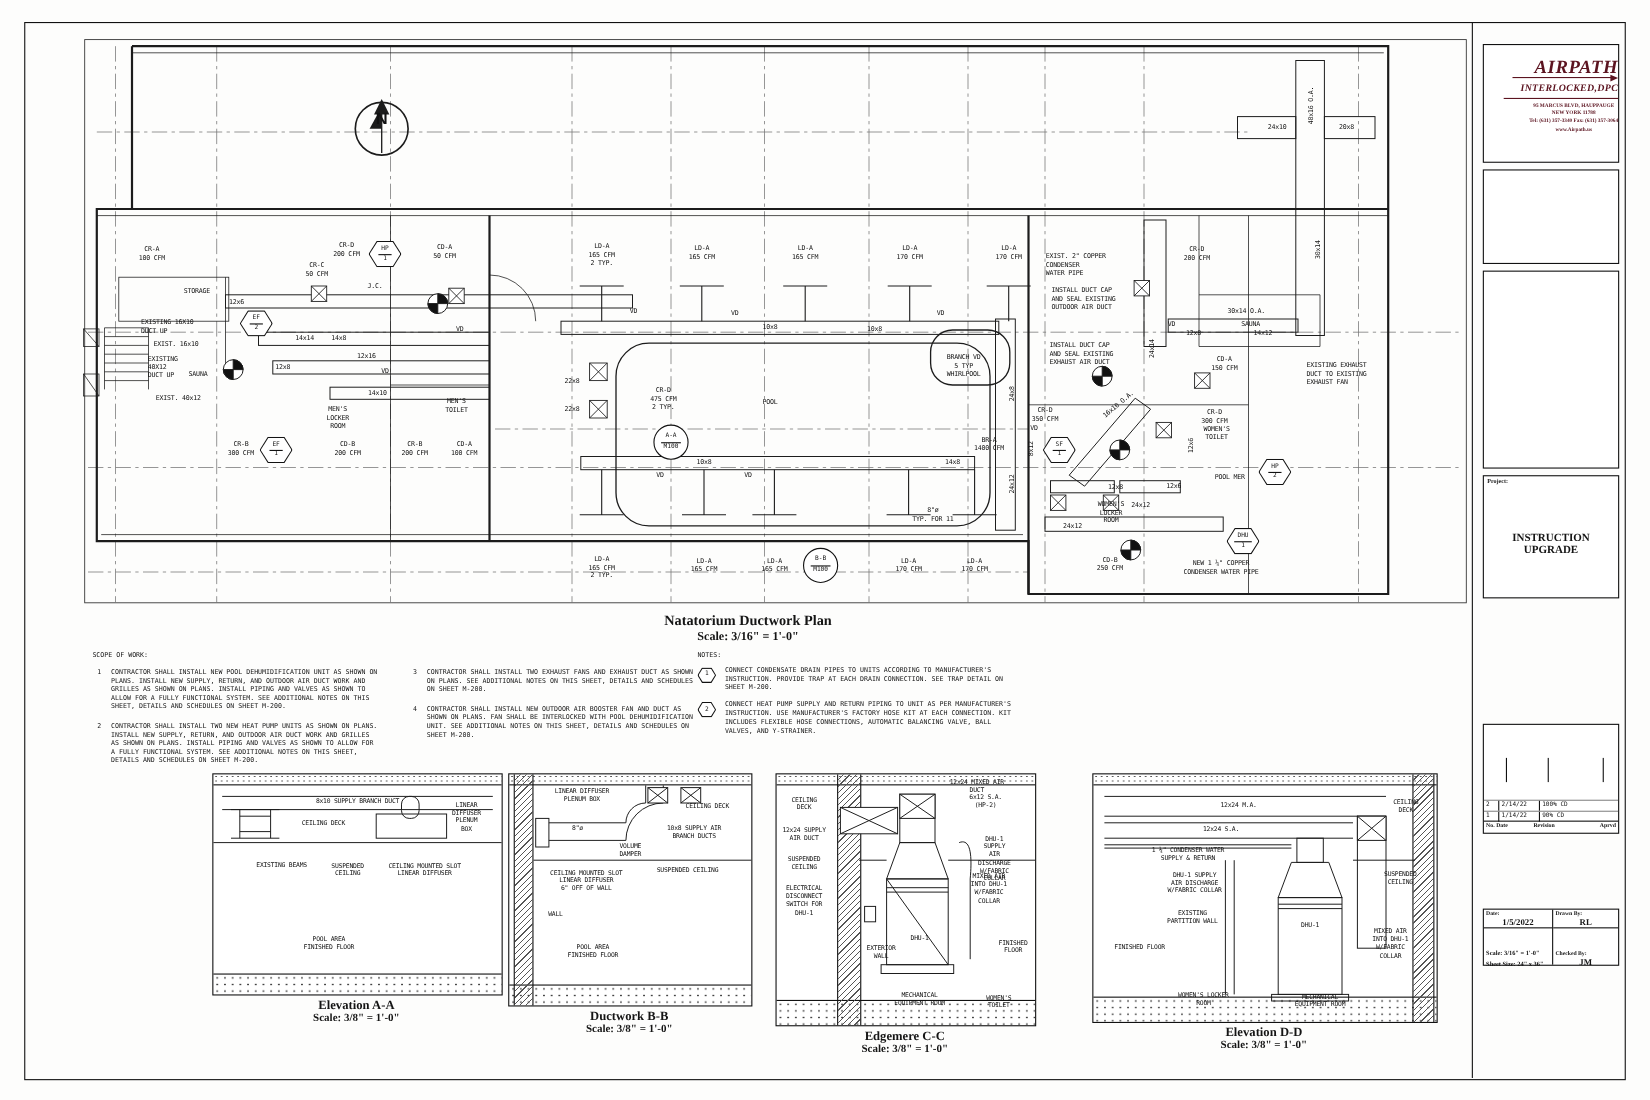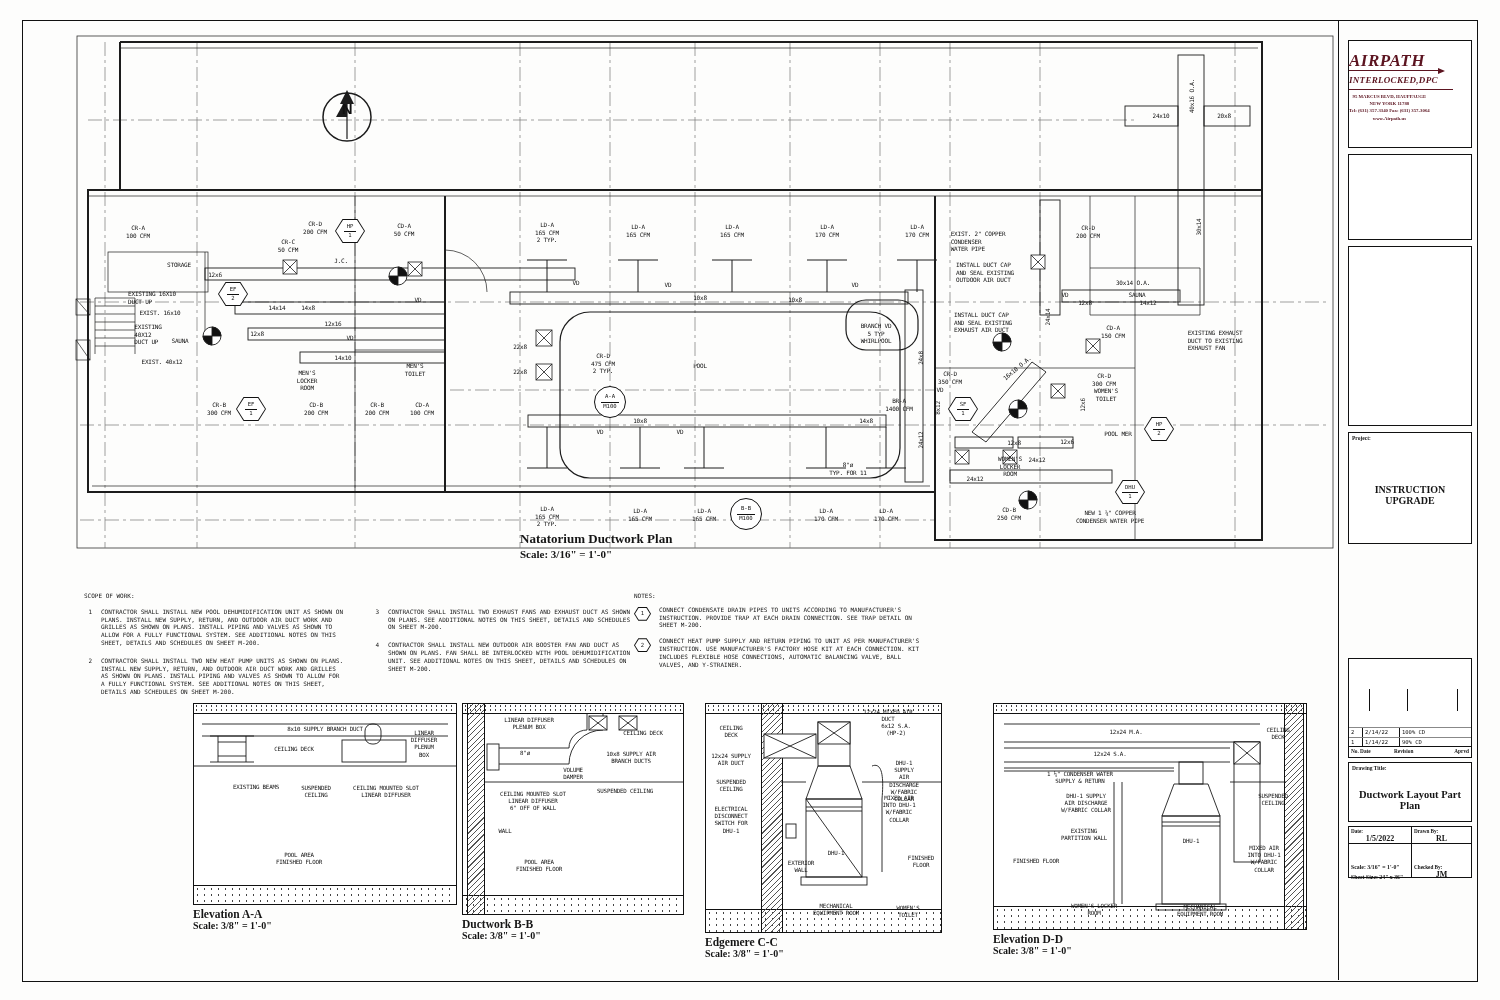--- a/index.html
+++ b/index.html
@@ -16,49 +16,49 @@
   
   .ptag{position:absolute;transform:translate(-50%,-50%);width:30px;height:24px;background:#111;clip-path:polygon(25% 0,75% 0,100% 50%,75% 100%,25% 100%,0 50%);display:flex;align-items:center;justify-content:center;}
   .ptag .in{width:28px;height:22px;background:#fff;clip-path:polygon(25% 0,75% 0,100% 50%,75% 100%,25% 100%,0 50%);display:flex;flex-direction:column;align-items:center;justify-content:center;font:5.6px/1 "DejaVu Sans Mono",monospace;}
   .ptag .in b{font-weight:normal;border-bottom:0.8px solid #111;padding:0 3px 1px;}
   .ptag .in i{font-style:normal;padding-top:1px;}
   
   .scirc{position:absolute;transform:translate(-50%,-50%);width:30px;height:30px;border:1.1px solid #111;border-radius:50%;background:#fff;display:flex;flex-direction:column;align-items:center;justify-content:center;font:5.6px/1 "DejaVu Sans Mono",monospace;}
   .scirc b{font-weight:normal;border-bottom:0.8px solid #111;padding:0 4px 1.5px;}
   .scirc i{font-style:normal;padding-top:1.5px;}
   
-  .plan-cap{position:absolute;left:520px;top:531px;width:320px;text-align:left;font-family:"Liberation Serif",serif;}
+  .plan-cap{position:absolute;left:520px;top:556px;width:320px;text-align:center;font-family:"Liberation Serif",serif;}
   .plan-cap .t{font-weight:bold;font-size:13px;}
   .plan-cap .s{font-weight:bold;font-size:11px;margin-top:1px;}
   
   .scope{position:absolute;left:84px;top:592px;width:548px;font:6px/1.3 "DejaVu Sans Mono",monospace;}
   .scope-h{margin-bottom:8px;}
   .scope-items{columns:2;column-gap:26px;column-fill:auto;height:104px;}
   .scope-item{display:flex;gap:9px;margin-bottom:10px;break-inside:avoid;}
   .scope-item .si-no{flex:none;width:8px;text-align:right;}
   .scope-item .si-text{flex:1;}
   .notes{position:absolute;left:634px;top:592px;width:286px;font:6px/1.3 "DejaVu Sans Mono",monospace;}
   .notes-h{margin-bottom:6px;}
   .note-item{display:flex;gap:8px;margin-bottom:8px;align-items:flex-start;}
   .nhex{flex:none;width:17px;height:14px;background:#111;clip-path:polygon(25% 0,75% 0,100% 50%,75% 100%,25% 100%,0 50%);display:flex;align-items:center;justify-content:center;margin-top:1px;}
   .nhex i{font-style:normal;width:15px;height:12px;background:#fff;clip-path:polygon(25% 0,75% 0,100% 50%,75% 100%,25% 100%,0 50%);display:flex;align-items:center;justify-content:center;font-size:5.6px;}
   .note-text{flex:1;}
   
   .elev{position:absolute;border:1.1px solid #111;background:#fff;}
   .elev .deck{position:absolute;left:0;top:0;right:0;height:9px;border-bottom:1px solid #111;background-image:radial-gradient(circle,#444 0.7px,transparent 0.9px);background-size:5px 4px;}
   .elev .floor{position:absolute;left:0;bottom:0;right:0;height:18px;border-top:1px solid #111;background-image:radial-gradient(circle,#444 0.8px,transparent 1px);background-size:7px 6px;}
   .elev .wallstrip{position:absolute;top:0;bottom:0;width:16px;border-left:1px solid #111;border-right:1px solid #111;background:repeating-linear-gradient(135deg,transparent 0 3.2px,#555 3.2px 4px);}
-  .ecap{position:absolute;text-align:left;font-family:"Liberation Serif",serif;}
+  .ecap{position:absolute;text-align:center;font-family:"Liberation Serif",serif;}
   .ecap .t{font-weight:bold;font-size:11.5px;}
   .ecap .s{font-weight:bold;font-size:10px;}
   .elbl{font-size:5.8px;}
   
   .tbbox{position:absolute;left:1348px;width:124px;border:1.2px solid #111;background:#fff;box-sizing:border-box;}
   .tb-label{position:absolute;left:3px;top:2px;font:bold 5.5px "Liberation Serif",serif;}
-  .logo{display:flex;flex-direction:column;align-items:flex-start;padding-top:10px;}
+  .logo{display:flex;flex-direction:column;align-items:flex-end;padding-top:10px;}
   .logo .air{font:italic bold 17px "Liberation Serif",serif;color:#5c1420;letter-spacing:0.5px;}
   .logo .arrow{width:96px;height:6px;position:relative;margin-top:-3px;}
   .logo .arrow::before{content:"";position:absolute;left:0;right:6px;top:2px;border-top:1.4px solid #5c1420;}
   .logo .arrow::after{content:"";position:absolute;right:0;top:0;border-left:7px solid #5c1420;border-top:3px solid transparent;border-bottom:3px solid transparent;}
   .logo .eng{font:italic bold 9px "Liberation Serif",serif;color:#5c1420;margin-top:1px;letter-spacing:0.3px;}
   .logo .rule{width:104px;border-top:1.2px solid #5c1420;margin:4px 0 3px;}
   .logo .addr{font:bold 4.8px/1.5 "Liberation Serif",serif;color:#5c1420;text-align:center;}
   .proj-name{position:absolute;left:0;right:0;top:46%;text-align:center;font:bold 10px "Liberation Serif",serif;}
   .fac-name{position:absolute;left:0;right:0;top:38%;text-align:center;font:bold 11px "Liberation Serif",serif;}
   .fac-addr{position:absolute;left:0;right:0;top:60%;text-align:center;font:bold 5.5px/1.5 "Liberation Serif",serif;}
@@ -642,24 +642,20 @@
         <span class="c3">90% CD</span>
       </div>
       </div>
     <div class="rev-head">
       <span class="h1">No. Date</span>
       <span class="h2">Revision</span>
       <span class="h3">Aprvd</span>
     </div>
   </div>
 
-  <div class="tbbox" style="top:762px;height:60px;">
-    <span class="tb-label">Drawing Title:</span>
-    <div class="dt-title">Ductwork Layout Part Plan</div>
-  </div>
 
   <div class="tbbox" style="top:826px;height:52px;">
     <div class="meta-grid">
       <div class="meta-l">
         <div class="meta-cell">
           <div class="lab">Date:</div>
           <div class="val">1/5/2022</div>
         </div>
         <div class="meta-cell">
           <div class="val2">Scale: 3/16" = 1'-0"</div>

